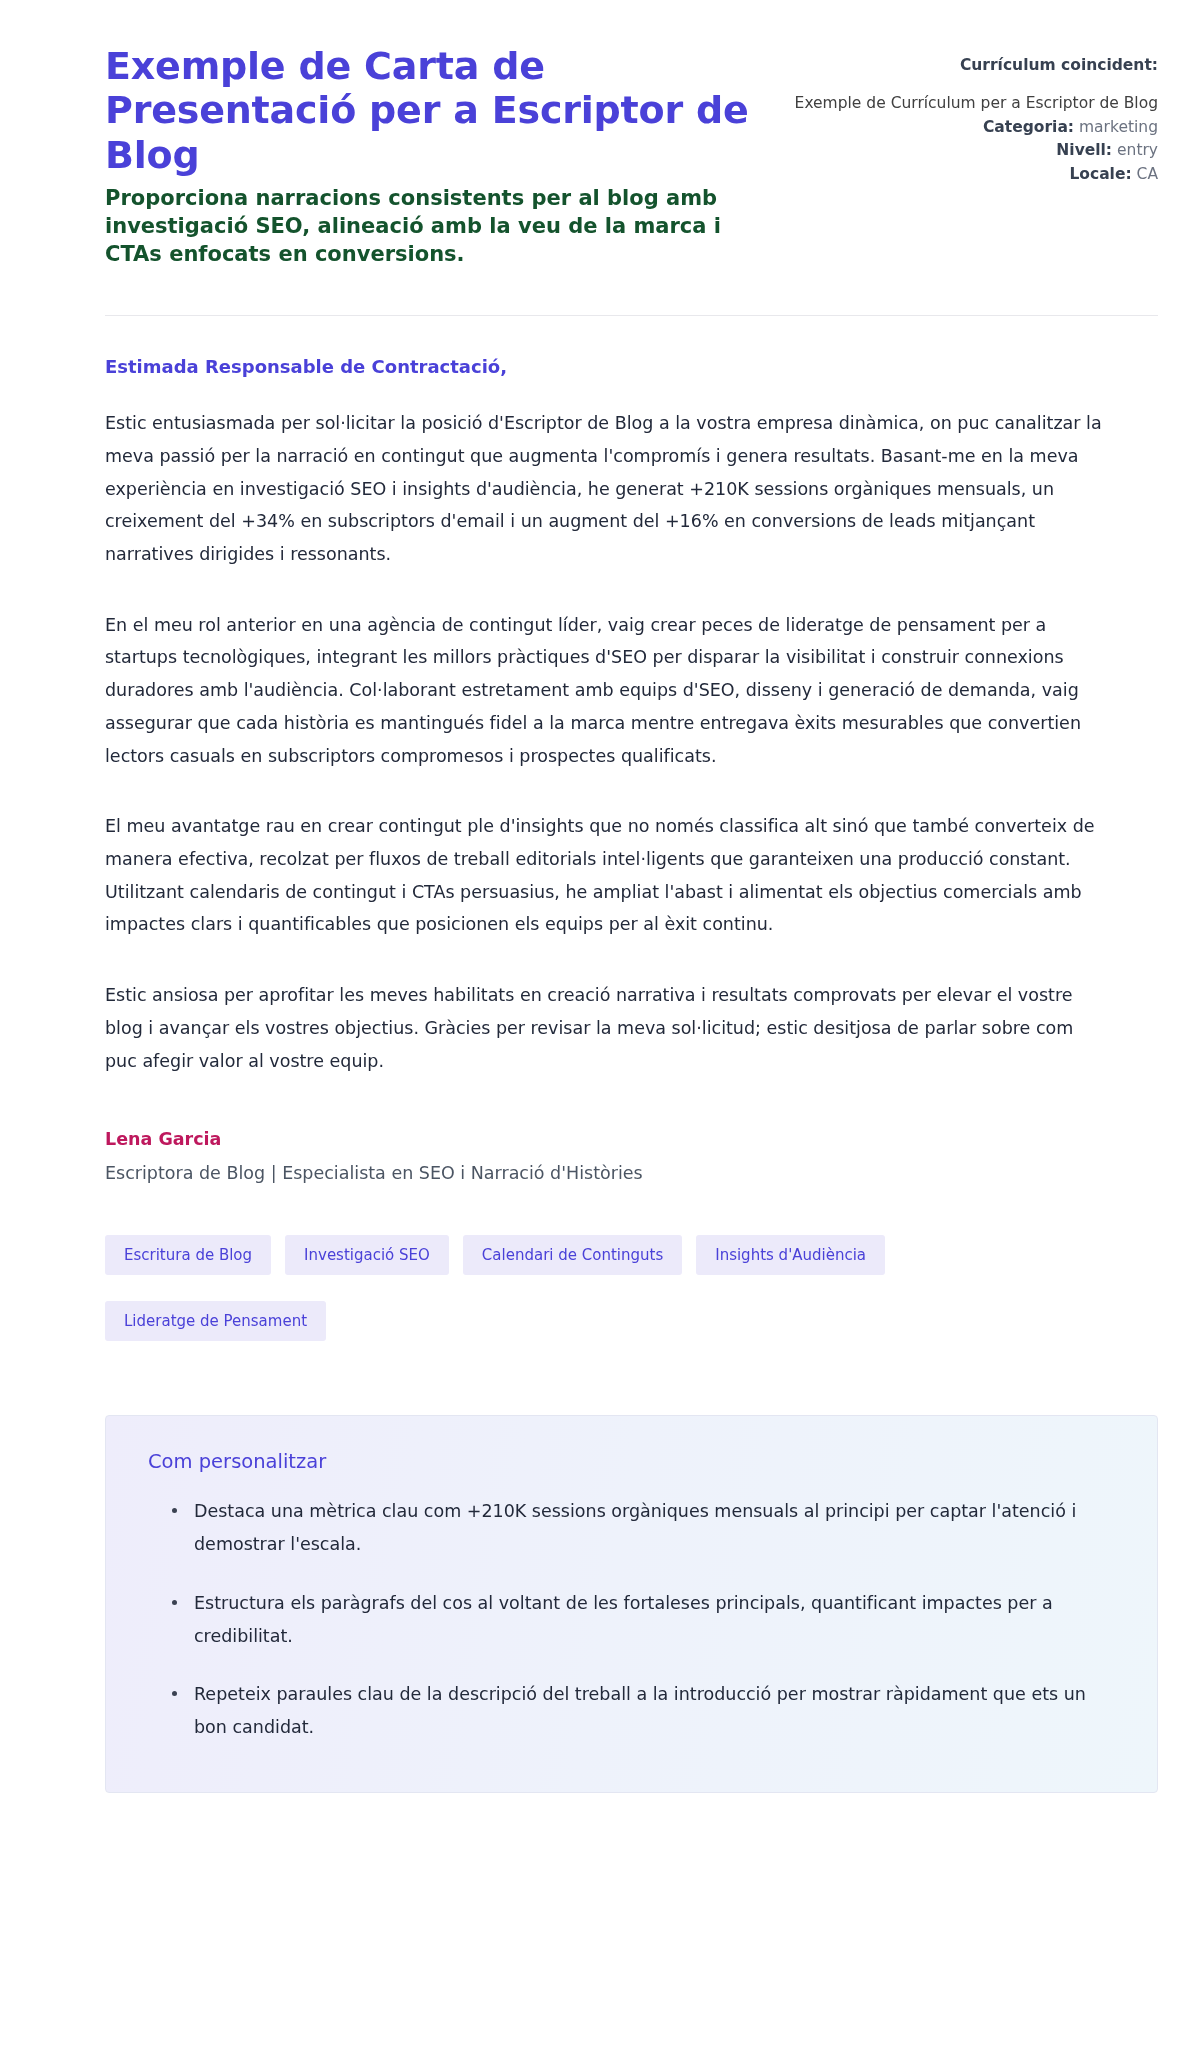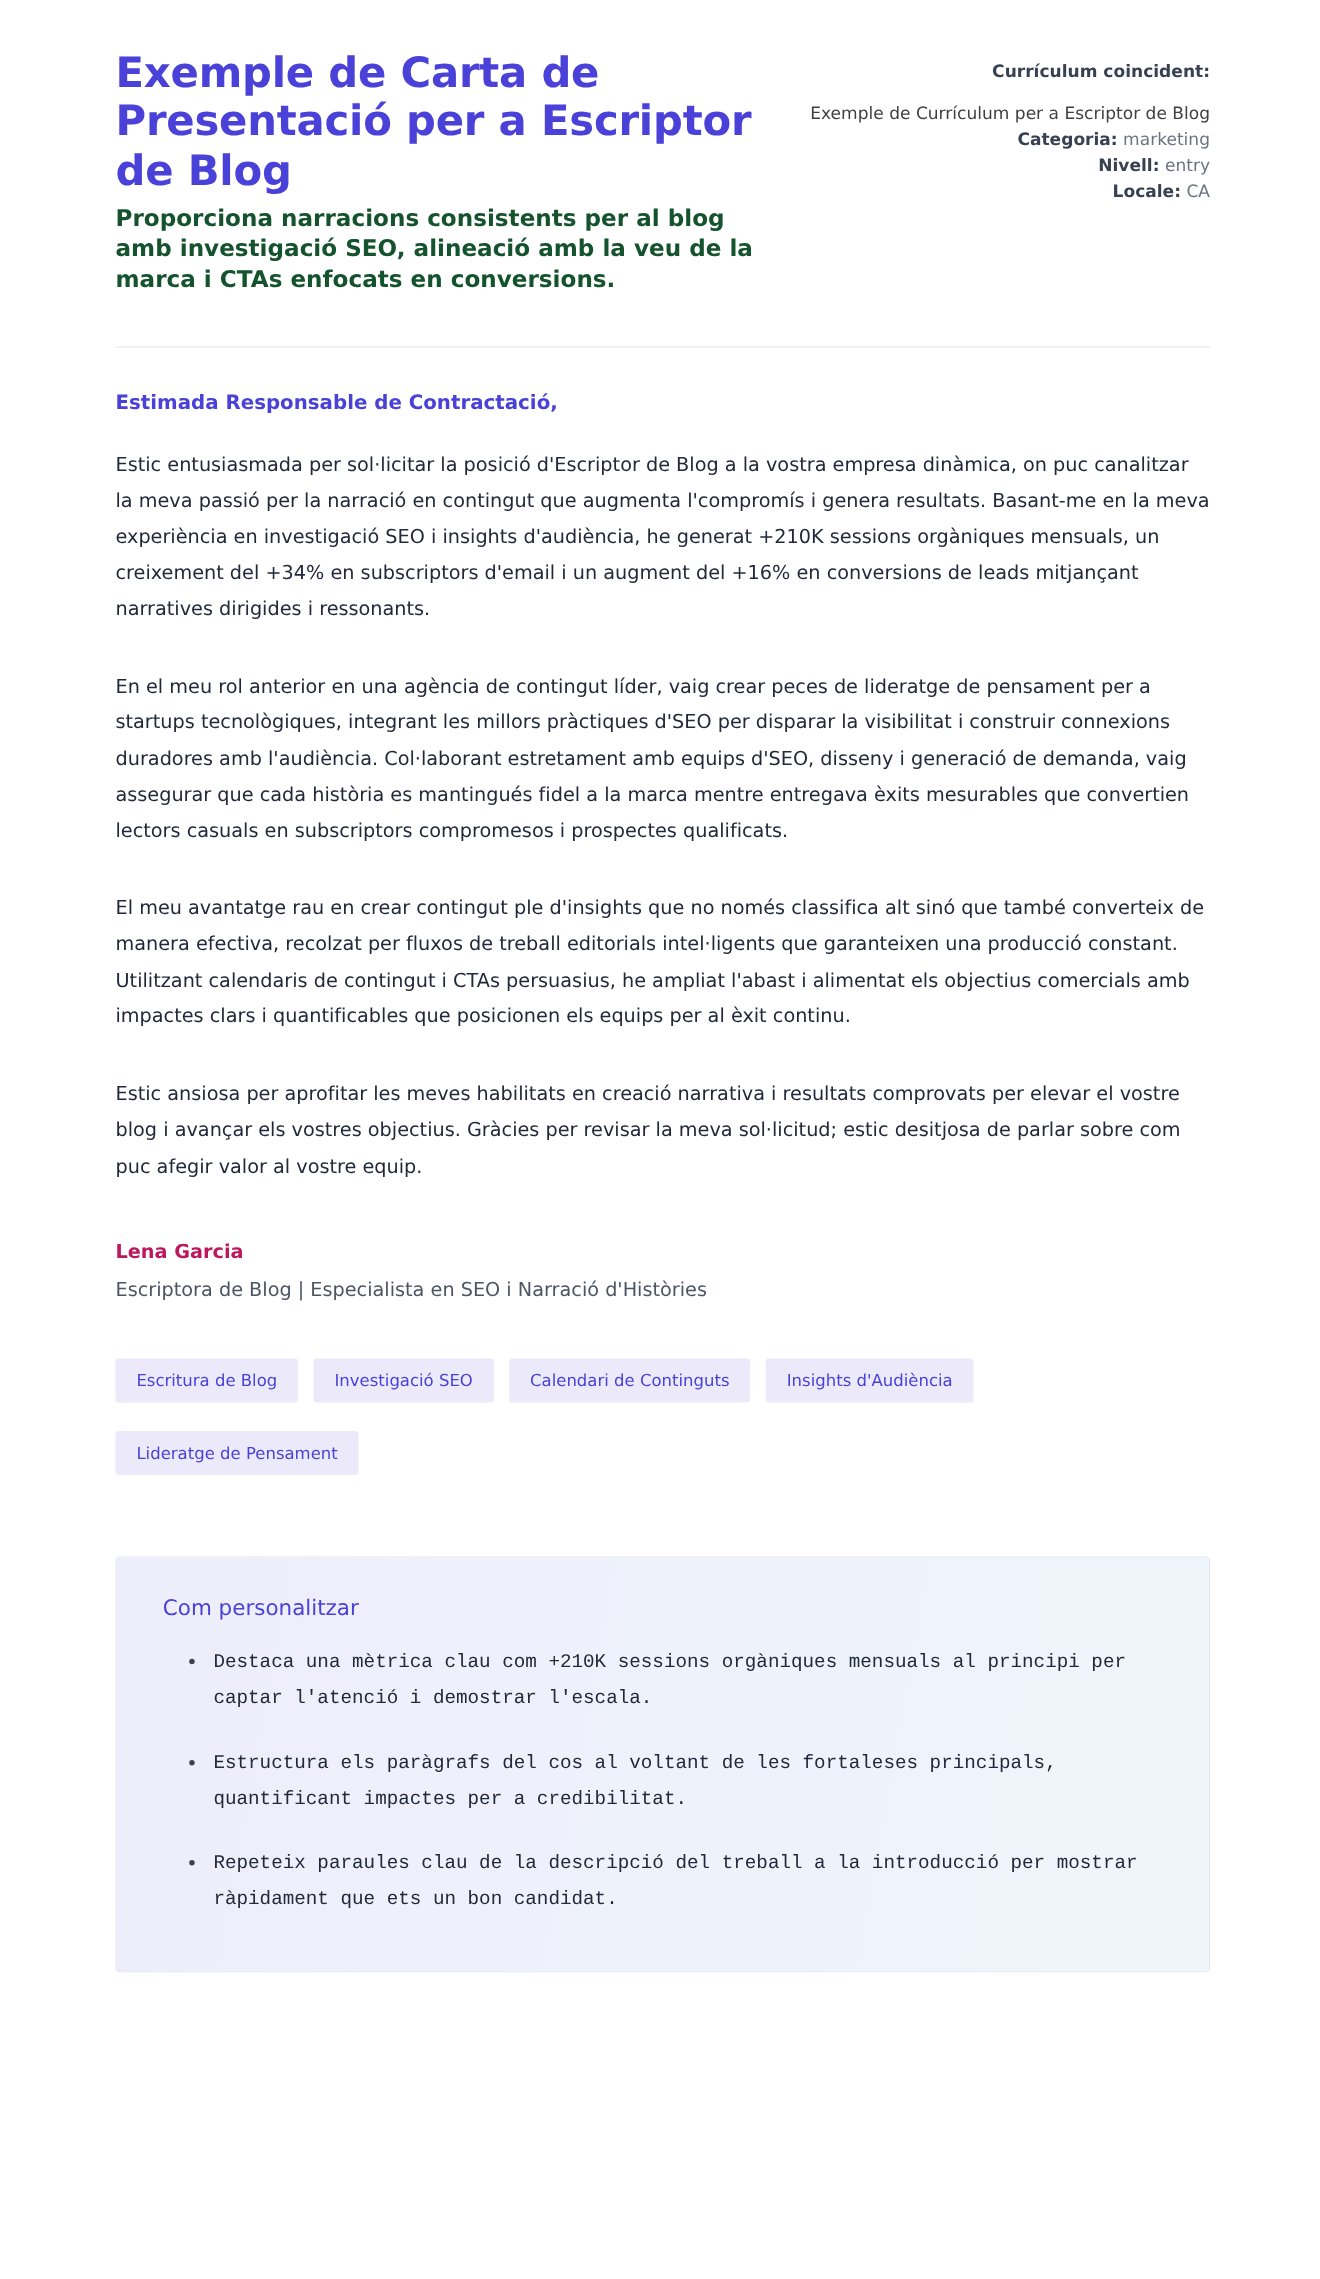--- a/index.html
+++ b/index.html
@@ -13,21 +13,21 @@
     width: 1200px;
     min-height: 2072px;
     font-family: "DejaVu Sans", "Liberation Sans", sans-serif;
     color: #1f2937;
     -webkit-font-smoothing: antialiased;
   }
 
   .page {
     width: 1200px;
     min-height: 2072px;
-    padding: 44px 100px 60px 105px;
+    padding: 44px 42px 60px 105px;
   }
 
   
   .doc-header {
     display: flex;
     align-items: flex-start;
     justify-content: space-between;
     gap: 40px;
   }
   .header-left { flex: 1 1 auto; max-width: 700px; }
@@ -144,21 +144,20 @@
     list-style: none;
   }
   .callout-list li {
     position: relative;
     margin: 0 0 26px 0;
     padding-left: 22px;
     font-size: 17.5px;
     line-height: 1.87;
     color: #22293a;
     max-width: 920px;
-    font-family: Liberation Mono, monospace;
   }
   .callout-list li:last-child { margin-bottom: 0; }
   .callout-list li::before {
     content: "";
     position: absolute;
     left: 0;
     top: 13px;
     width: 5px;
     height: 5px;
     border-radius: 50%;

